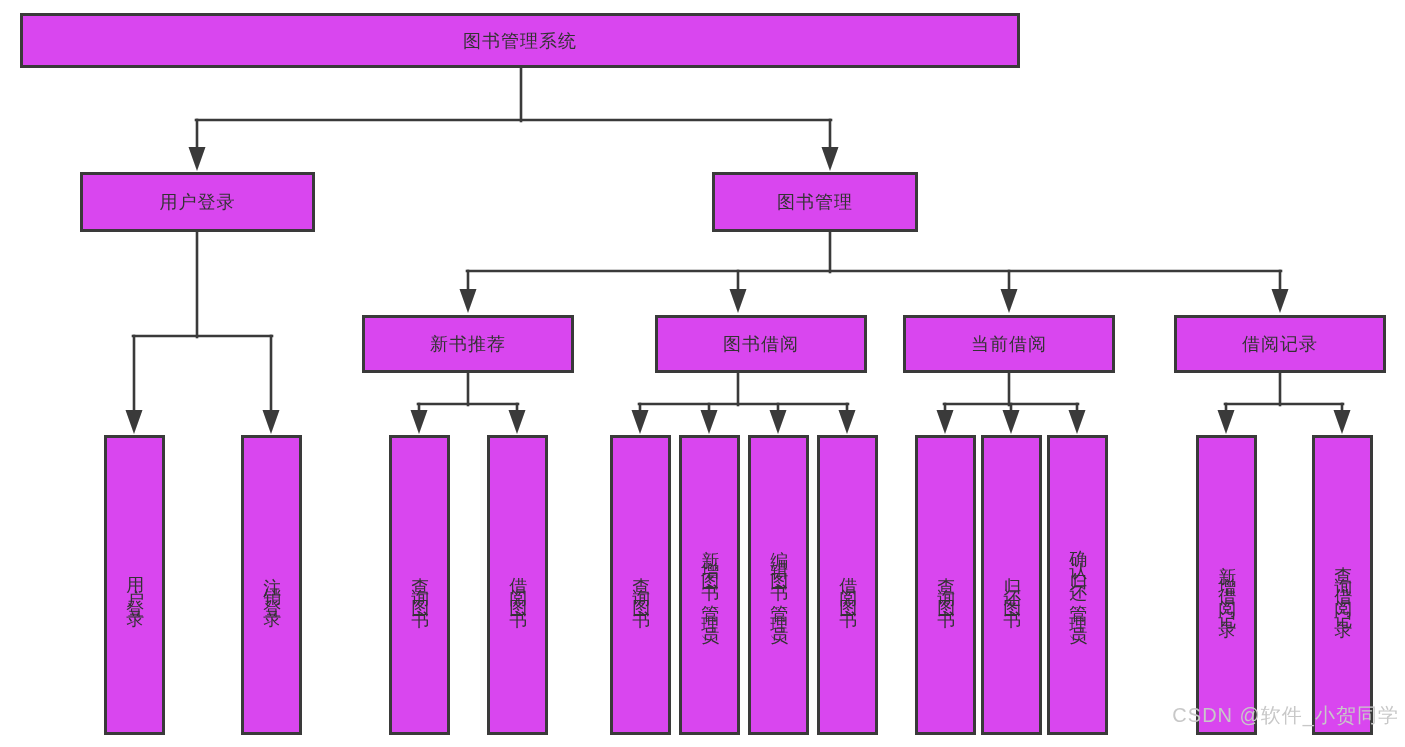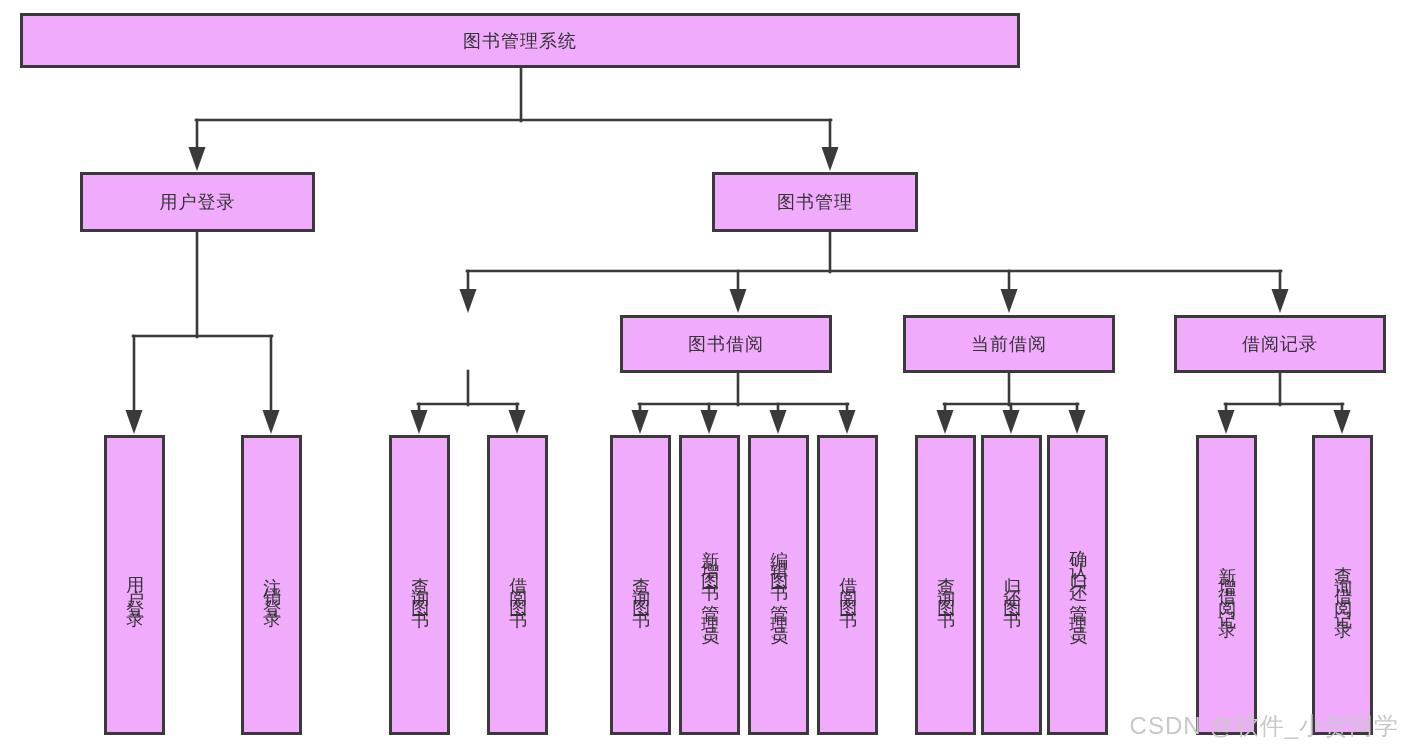--- a/index.html
+++ b/index.html
@@ -21,43 +21,43 @@
   svg.connectors line {
     stroke: #3a3a3a;
     stroke-width: 2.6;
     stroke-linecap: square;
   }
   svg.connectors polygon { fill: #3a3a3a; }
   .box {
     position: absolute;
     box-sizing: border-box;
     border: 3px solid #3a3a3a;
-    background: #f0abfc;
+    background: #d946ef;
     display: flex;
     align-items: center;
     justify-content: center;
   }
   .box.h span {
     font-size: 18px;
     letter-spacing: 1px;
     white-space: nowrap;
   }
   .box.v span {
     writing-mode: vertical-rl;
     text-orientation: mixed;
     font-size: 18px;
     letter-spacing: 11px;
     line-height: 1.2;
     white-space: nowrap;
   }
   .watermark {
     position: absolute;
     right: 6px;
-    bottom: 5px;
-    font-size: 24px;
+    bottom: 18px;
+    font-size: 20px;
     letter-spacing: 1px;
     color: #c8c8c8;
     z-index: 5;
     white-space: nowrap;
   }
 </style>
 </head>
 <body>
 
 <div class="canvas">
@@ -129,21 +129,24 @@
     <span>图书管理系统</span>
   </div>
 
   <div class="box h" style="left:80px; top:172px; width:235px; height:60px;">
     <span>用户登录</span>
   </div>
   <div class="box h" style="left:712px; top:172px; width:206px; height:60px;">
     <span>图书管理</span>
   </div>
 
-  <div class="box h" style="left:620px; top:315px; width:212px; height:58px;">
+  <div class="box h" style="left:362px; top:315px; width:212px; height:58px;">
+    <span>新书推荐</span>
+  </div>
+  <div class="box h" style="left:655px; top:315px; width:212px; height:58px;">
     <span>图书借阅</span>
   </div>
   <div class="box h" style="left:1174px; top:315px; width:212px; height:58px;">
     <span>借阅记录</span>
   </div>
   <div class="box h" style="left:903px; top:315px; width:212px; height:58px;">
     <span>当前借阅</span>
   </div>
 
   <div class="box v" style="left:104px; top:435px; width:61px; height:300px;">

